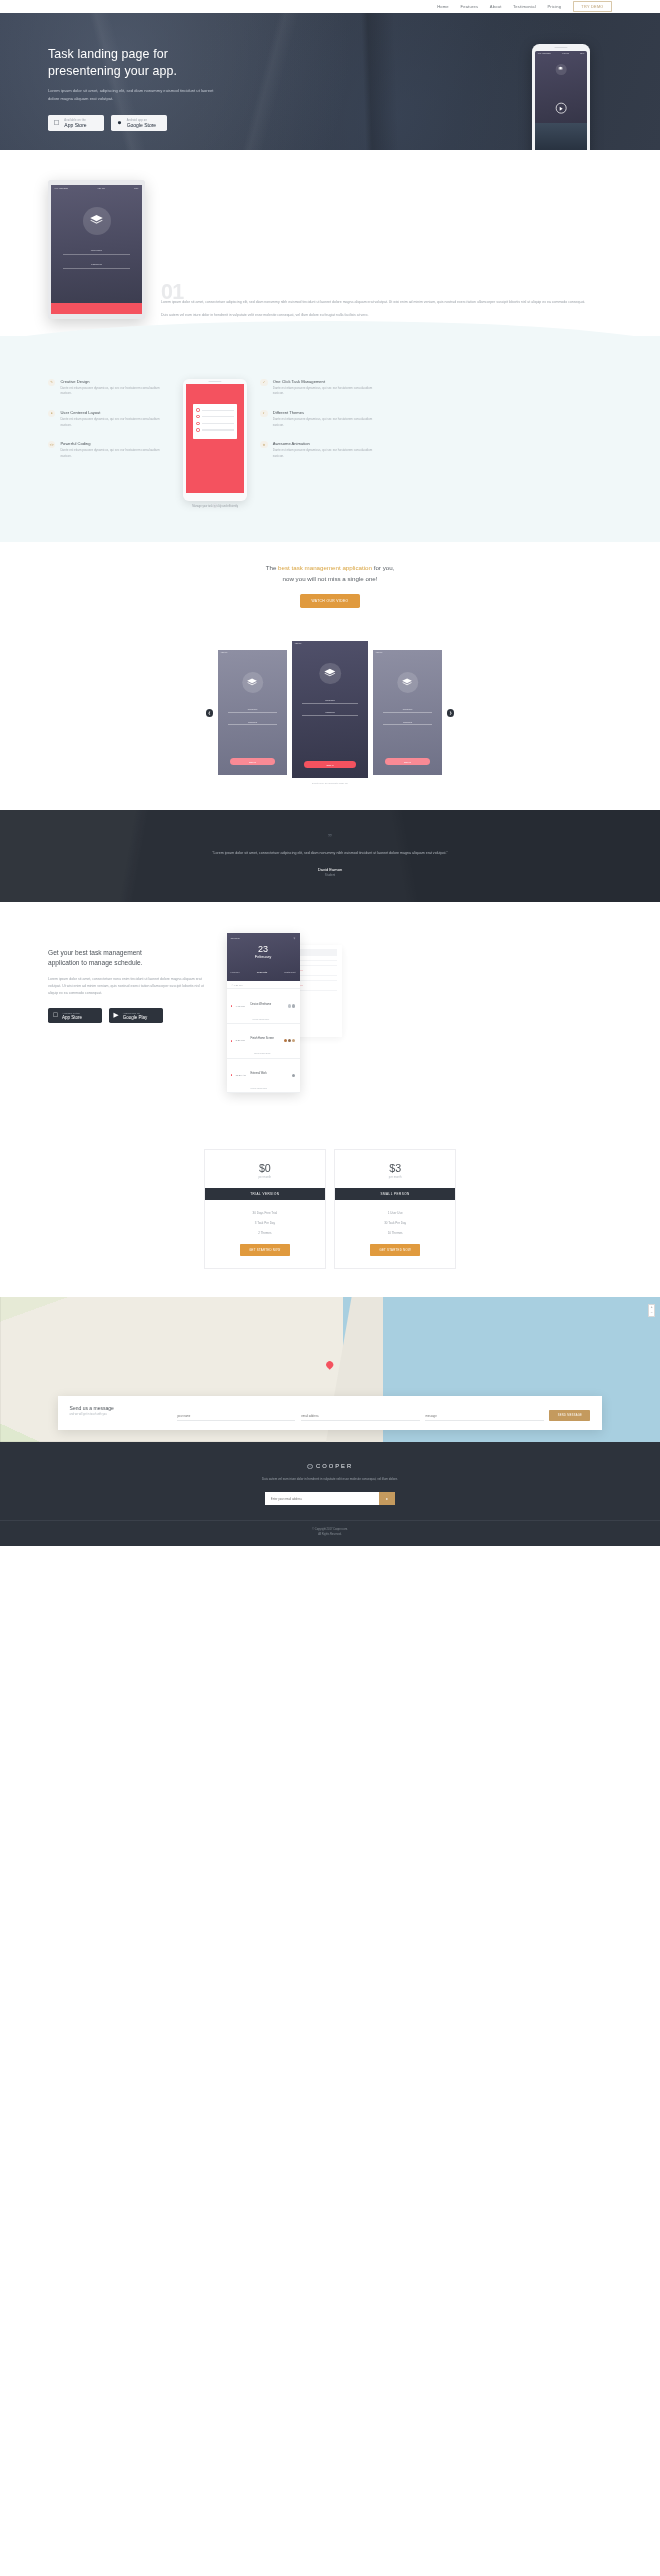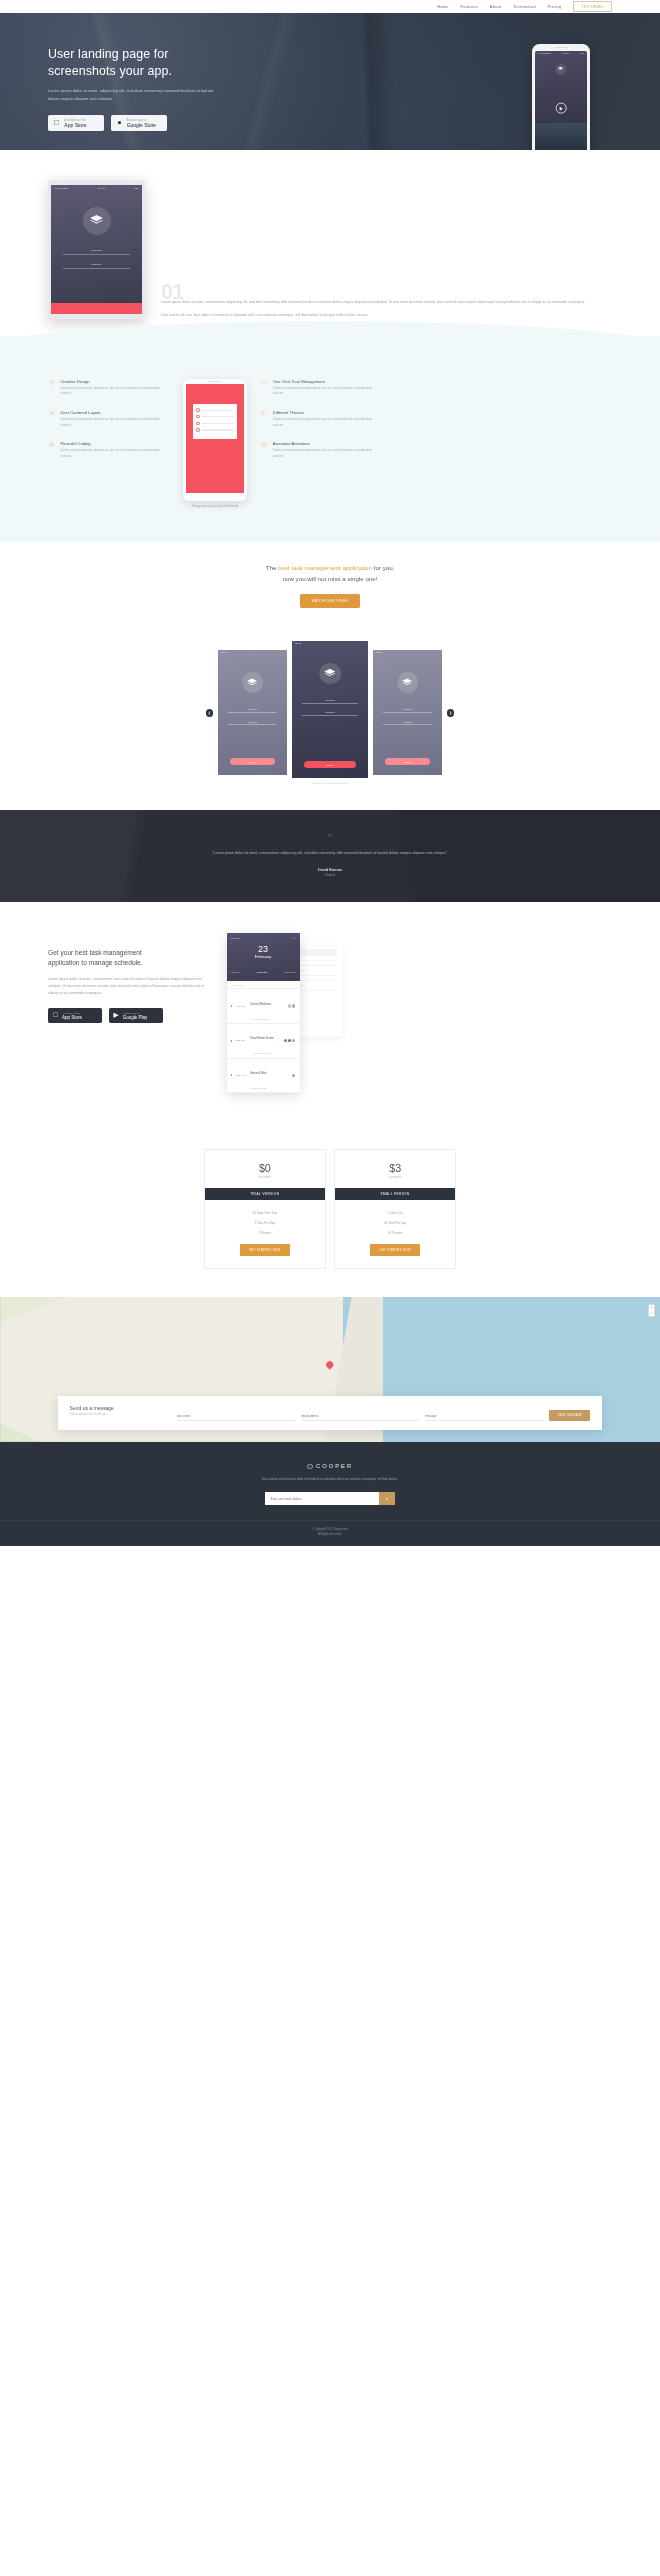--- a/index.html
+++ b/index.html
@@ -392,22 +392,22 @@
     <a>Features</a>
     <a>About</a>
     <a>Testimonial</a>
     <a>Pricing</a>
     <span class="demo-btn">TRY DEMO</span>
   </div>
 
   <div class="hero">
     <div class="hero-inner">
       <h1>
-        <span>User landing page for</span><br>
-        <span>screenshots your app.</span>
+        <span>Task landing page for</span><br>
+        <span>presentening your app.</span>
       </h1>
       <p>Lorem ipsum dolor sit amet, adipiscing elit, sed diam nonummy euismod tincidunt ut laoreet dolore magna aliquam erat volutpat.</p>
       <div class="store-row">
         <div class="store-btn">
           <span class="glyph"></span>
           <span class="txt">
             <small>Available on the</small>
             <strong>App Store</strong>
           </span>
         </div>

